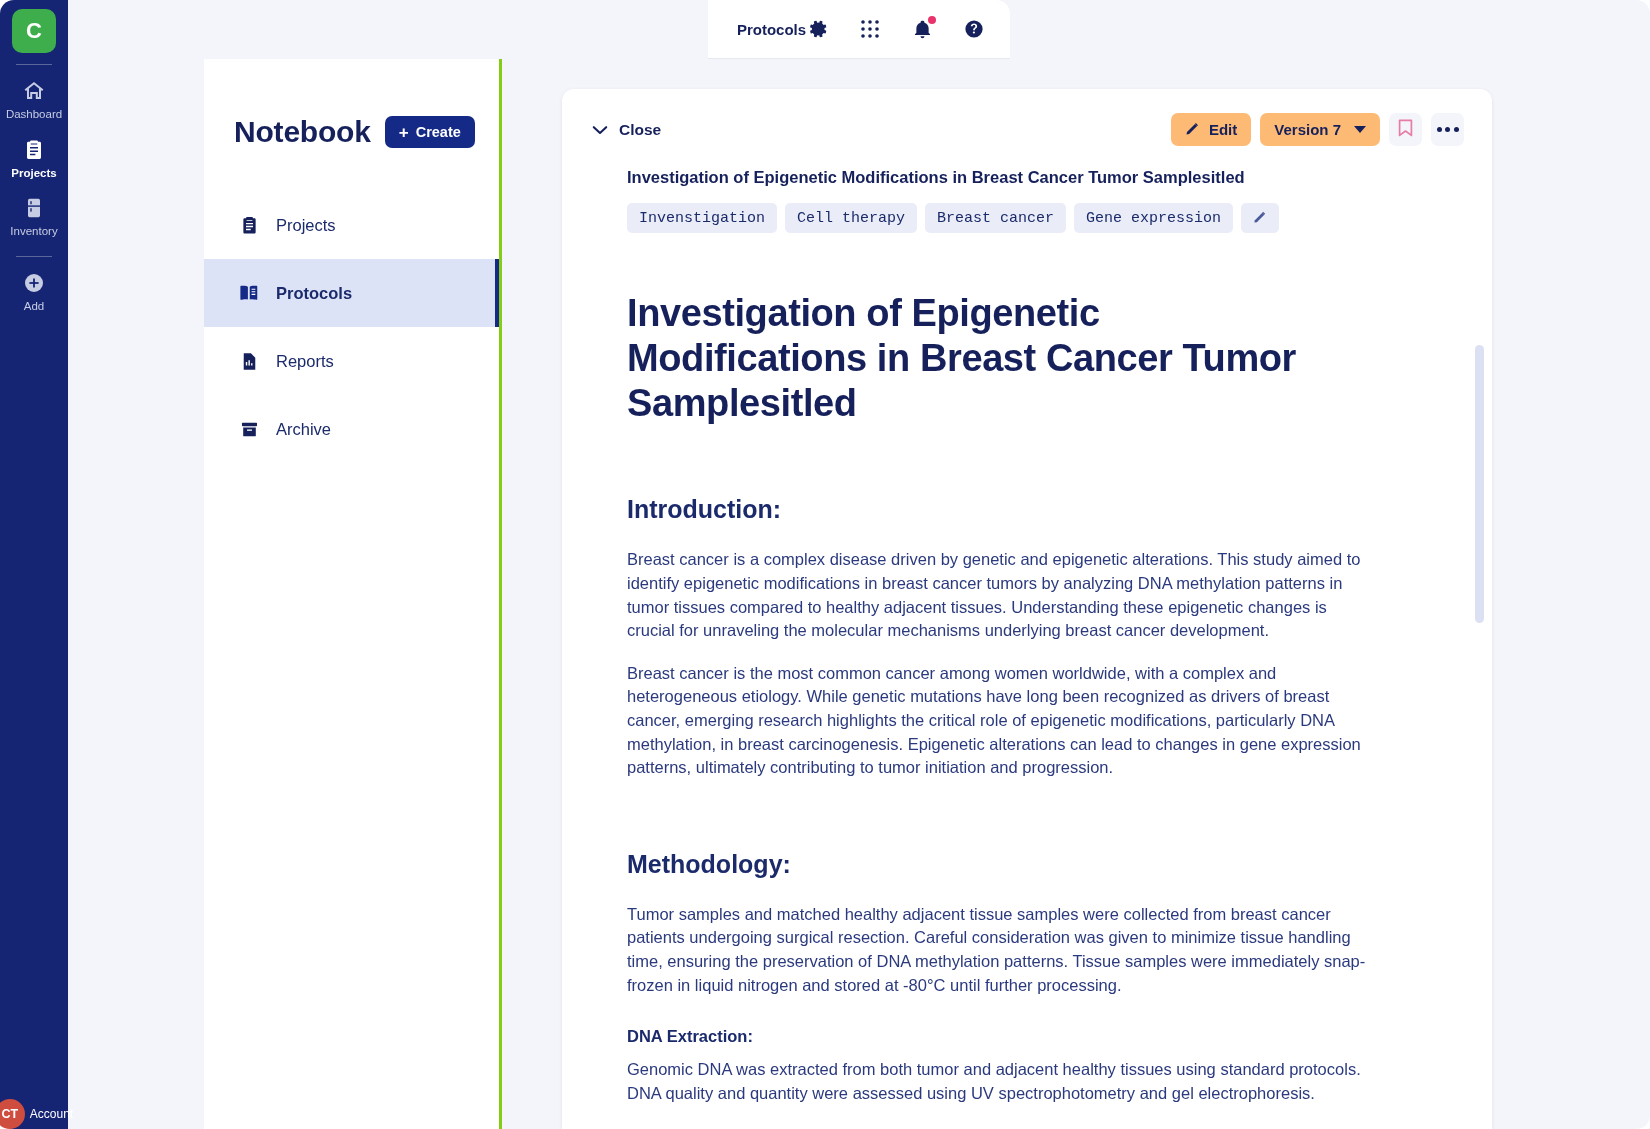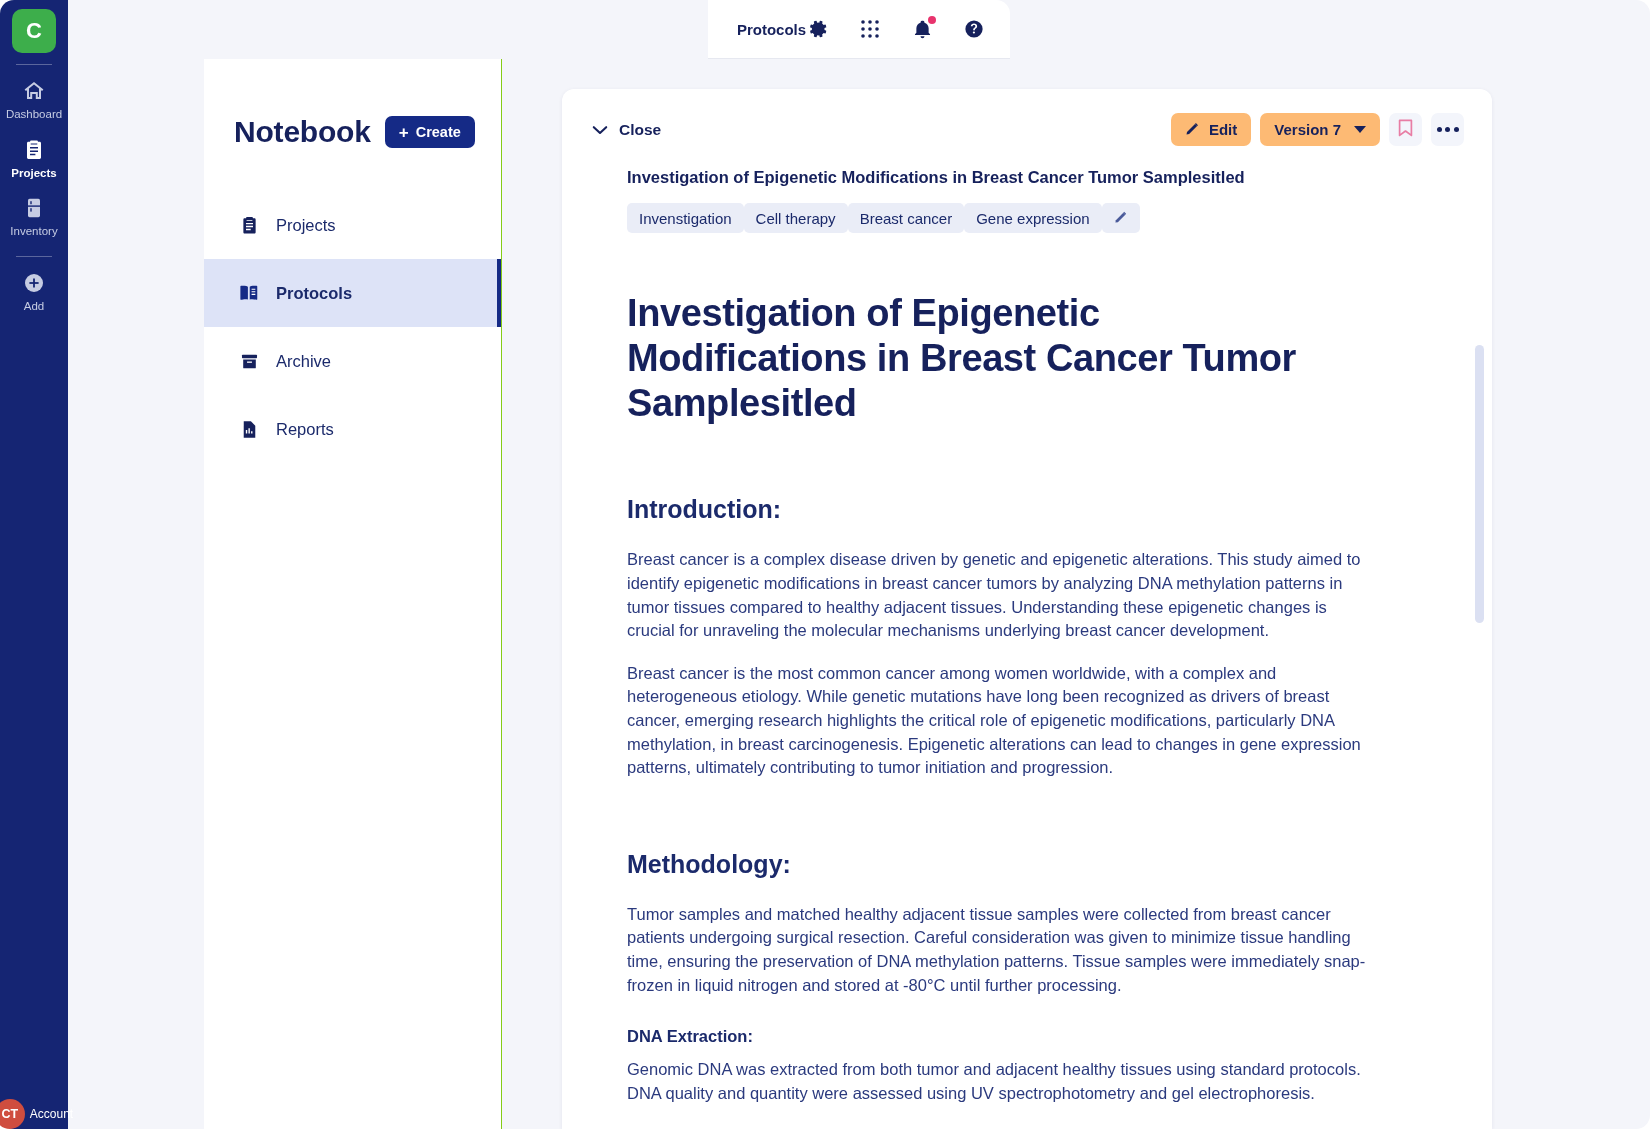--- a/index.html
+++ b/index.html
@@ -118,21 +118,21 @@
 
   
   .body {
     flex: 1; display: flex; min-height: 0;
   }
 
   
   .nb {
     width: 298px; flex: none;
     background: #ffffff;
-    border-right: 1px solid #84cc16;
+    border-right: 3px solid #84cc16;
     padding-top: 56px;
     position: relative;
   }
   .nb-head {
     display: flex; align-items: center; gap: 14px;
     padding: 0 0 0 30px;
   }
   .nb-title { font-size: 30px; font-weight: 700; color: #16215c; letter-spacing: -0.2px;}
   .btn-create {
     background: #152a86; color: #fff;
@@ -223,21 +223,21 @@
 
   
   .meta {
     padding: 22px 30px 0 65px;
     flex: none;
   }
   .meta-title {
     font-size: 16.5px; font-weight: 700; color: #16215c;
     margin-bottom: 16px;
   }
-  .tags { display: flex; align-items: center; flex-wrap: wrap; }
+  .tags { display: flex; align-items: center; gap: 8px; flex-wrap: wrap; font-family: Liberation Mono, monospace; }
   .tag {
     background: #eaedf7; color: #1b2a6b;
     border-radius: 5px;
     height: 30px; padding: 0 12px;
     display: inline-flex; align-items: center;
     font-size: 15px;
     cursor: pointer;
   }
   .tag-edit {
     background: #eaedf7; border: none; border-radius: 5px;
@@ -411,36 +411,36 @@
                   <path d="M12.8 5.1v14.1c2-1 5.6-.3 7.4.2.4.1.8-.2.8-.6V4.6a.7.7 0 0 0-.7-.5c-2 .1-5.7-.2-7.5 1z"></path>
                   <path d="M14.8 7.3h4.1v1.2h-4.1zM14.8 10.1h4.1v1.2h-4.1zM14.8 12.9h4.1v1.2h-4.1z" fill="#ffffff"></path>
                 </svg>
             </span>
             <span>Protocols</span>
           </div>
 
           <div class="nb-item">
             <span class="nb-ico">
               <svg width="21" height="21" viewBox="0 0 24 24" fill="#16215c">
+                  <path d="M5.4 2.6h8.2l5 5v13.8H5.4z"></path>
+                  <path d="M7.8 16.6h1.6v-4H7.8zM10.8 16.6h1.6v-6h-1.6zM13.8 16.6h1.6v-2.6h-1.6z" fill="#ffffff"></path>
+                </svg>
+            </span>
+            <span>Reports</span>
+          </div>
+
+          <div class="nb-item">
+            <span class="nb-ico">
+              <svg width="21" height="21" viewBox="0 0 24 24" fill="#16215c">
                   <rect x="3.4" y="4.2" width="17.2" height="4" rx="0.8"></rect>
                   <path d="M4.8 9.6h14.4v9.4a.8.8 0 0 1-.8.8H5.6a.8.8 0 0 1-.8-.8V9.6z"></path>
                   <rect x="9.2" y="12" width="5.6" height="1.5" fill="#ffffff"></rect>
                 </svg>
             </span>
             <span>Archive</span>
-          </div>
-
-          <div class="nb-item">
-            <span class="nb-ico">
-              <svg width="21" height="21" viewBox="0 0 24 24" fill="#16215c">
-                  <path d="M5.4 2.6h8.2l5 5v13.8H5.4z"></path>
-                  <path d="M7.8 16.6h1.6v-4H7.8zM10.8 16.6h1.6v-6h-1.6zM13.8 16.6h1.6v-2.6h-1.6z" fill="#ffffff"></path>
-                </svg>
-            </span>
-            <span>Reports</span>
           </div>
         </div>
       </div>
 
       <div class="content">
         <div class="card">
 
           <div class="card-toolbar">
             <button class="close-btn">
               <span>

